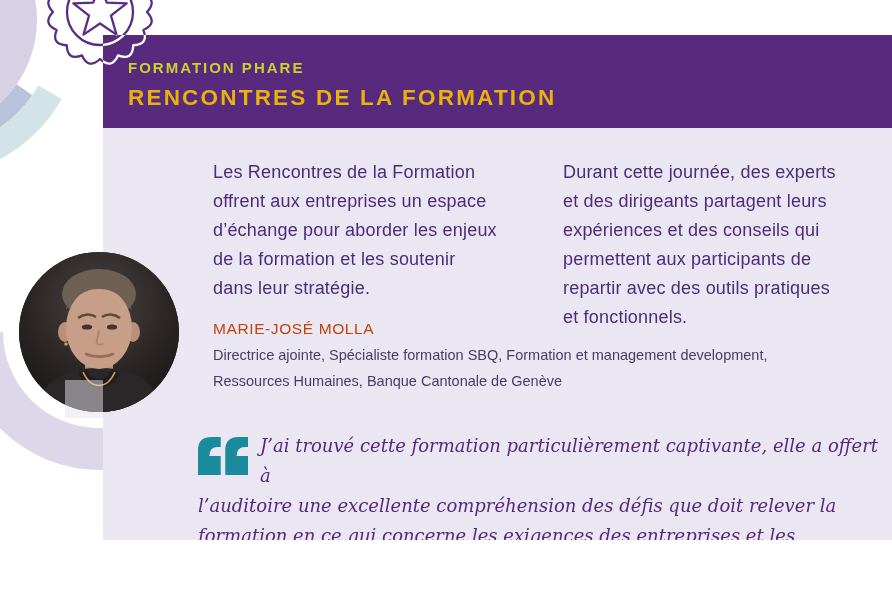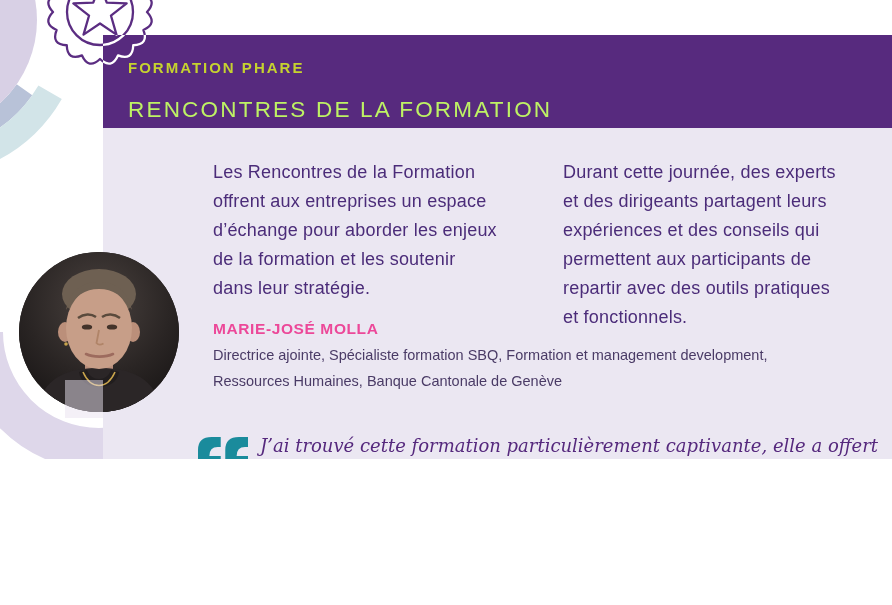--- a/index.html
+++ b/index.html
@@ -1,17 +1,17 @@
 <!DOCTYPE html>
 <html><head>
 <meta charset="utf-8">
 <style>
   html,body{margin:0;padding:0;background:#fff;}
   .stage{
-    position:relative;width:892px;height:459px;overflow:hidden;
+    position:relative;width:892px;height:540px;overflow:hidden;
     background:#ffffff;font-family:"Liberation Sans",sans-serif;
   }
   
   .decor-arcs{position:absolute;left:0;top:0;width:220px;height:220px;}
   .lav-circle{
     position:absolute;left:-187px;top:-92px;width:224px;height:224px;
     border-radius:50%;background:#d8d0e5;
   }
   
   .photo-ring{
@@ -30,39 +30,39 @@
   .header{
     position:absolute;left:103px;top:35px;width:789px;height:93px;
     background:#572a7e;overflow:hidden;
   }
   .header .rosette{left:-73px;top:-93px;}
   .header-text{position:absolute;left:25px;top:24px;}
   .kicker{
     color:#c6d22f;font-size:15px;font-weight:bold;letter-spacing:2px;
   }
   .title{
-    color:#bef264;font-size:22.5px;font-weight:normal;letter-spacing:2.2px;margin-top:21px;
+    color:#eab308;font-size:22.5px;font-weight:bold;letter-spacing:2.2px;margin-top:9px;
   }
   
   .panel{
     position:absolute;left:103px;top:128px;width:789px;height:473px;
     background:#ebe7f2;
   }
   
   .intro-col{
     position:absolute;top:158px;width:340px;
     color:#4b2c79;font-size:18px;line-height:29px;letter-spacing:0.2px;
     white-space:pre-line;
   }
   .intro-left{left:213px;}
   .intro-right{left:563px;width:325px;}
   
   .person-name{
     position:absolute;left:213px;top:320px;
-    color:#ec4899;font-size:15.5px;font-weight:bold;letter-spacing:0.6px;
+    color:#c2410c;font-size:15.5px;font-weight:normal;letter-spacing:0.6px;
   }
   .person-role{
     position:absolute;left:213px;top:342px;width:620px;
     color:#4a3b66;font-size:14.5px;line-height:26px;white-space:pre-line;
   }
   .photo{
     position:absolute;left:19px;top:252px;width:160px;height:160px;
     border-radius:50%;overflow:hidden;background:#1e1a1a;
   }
   .photo-square-overlay{

